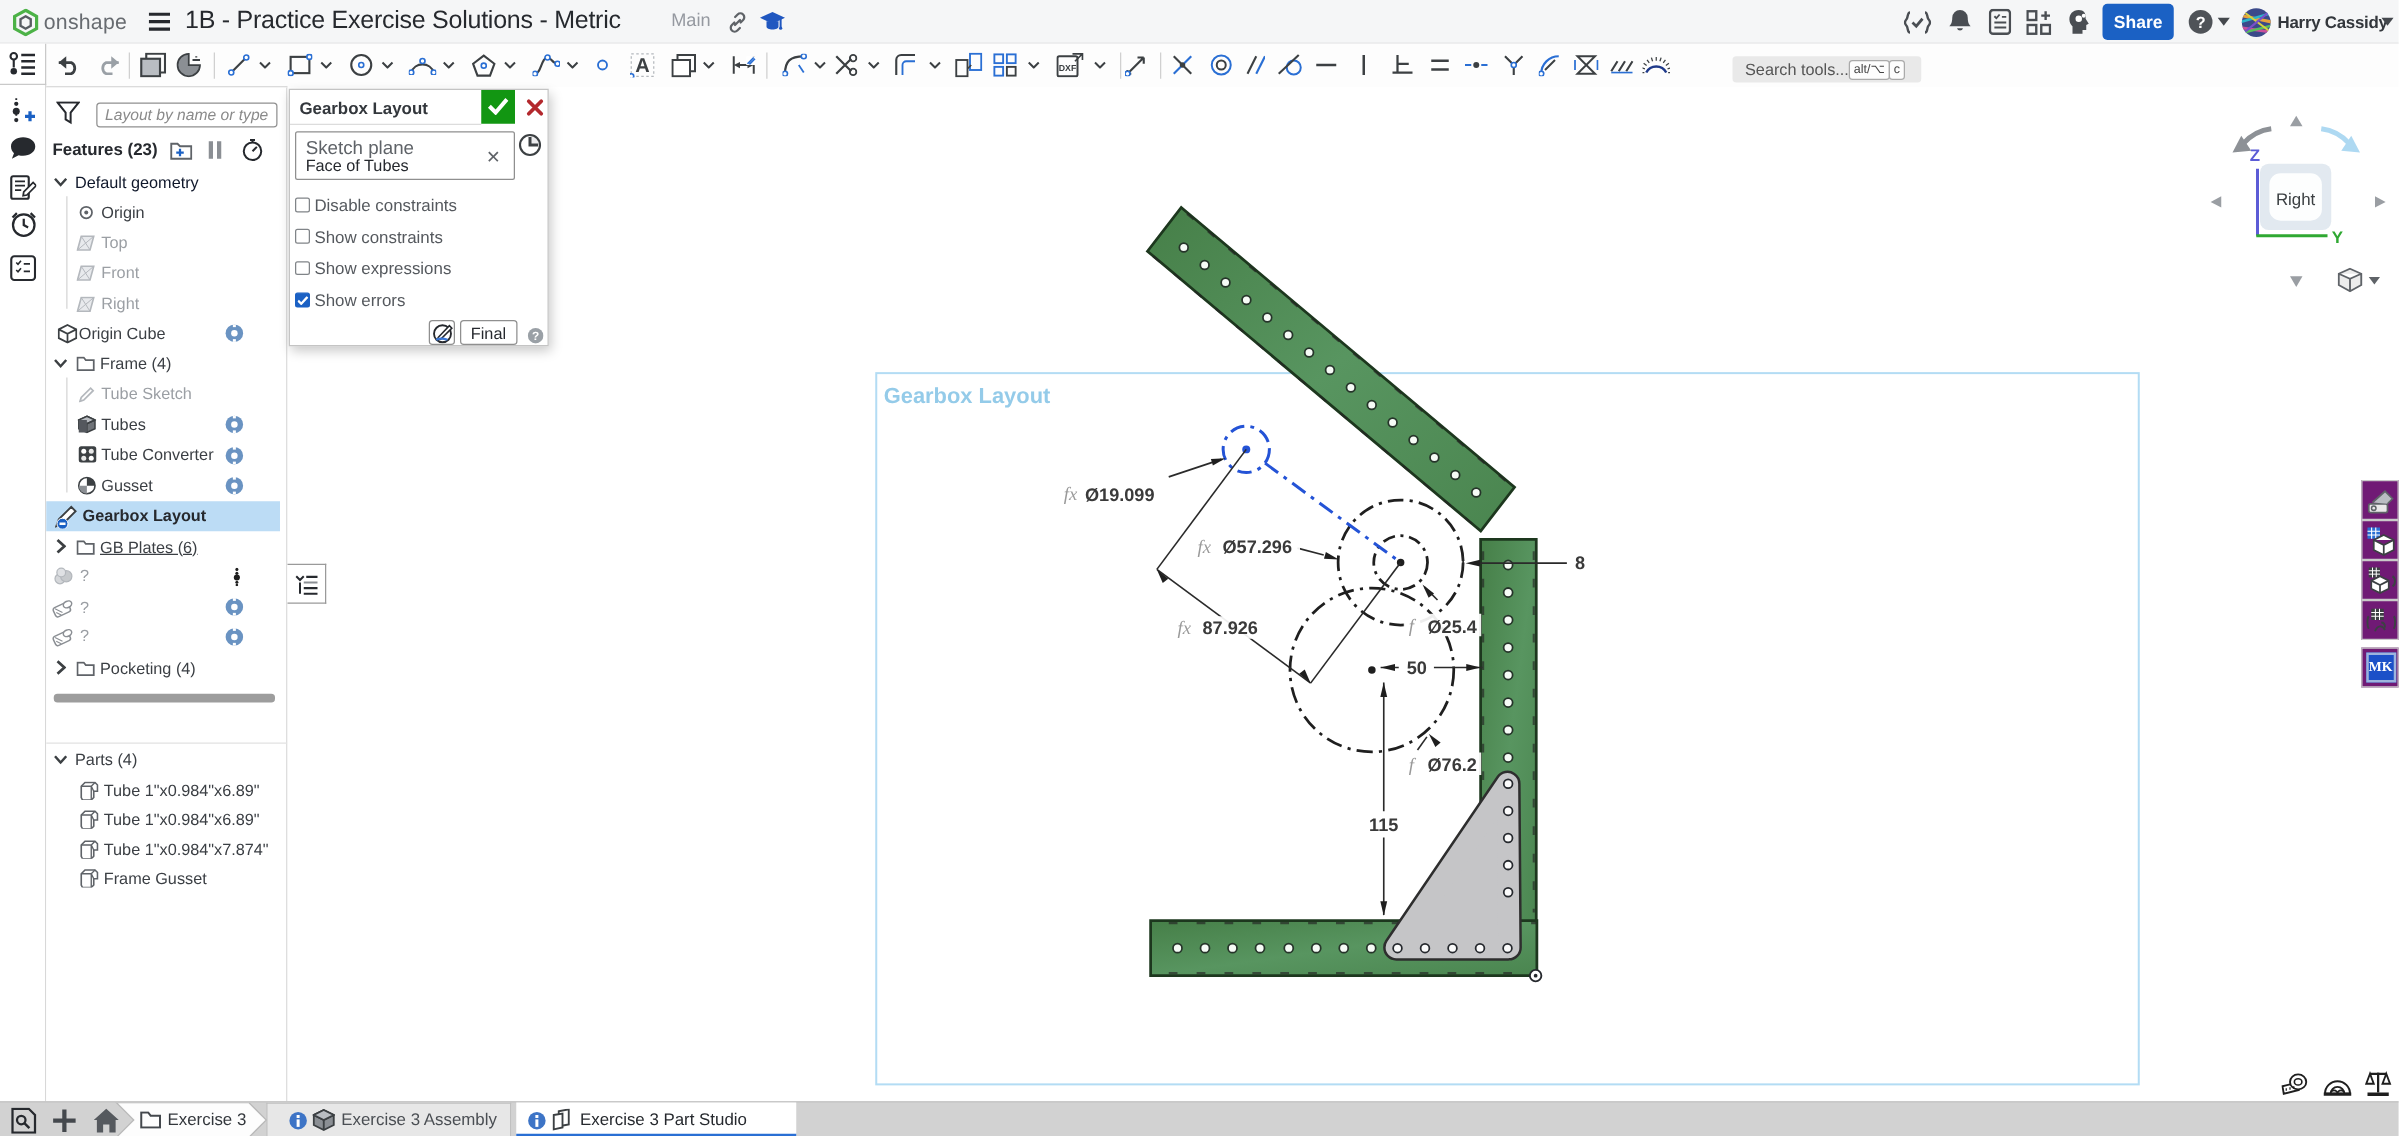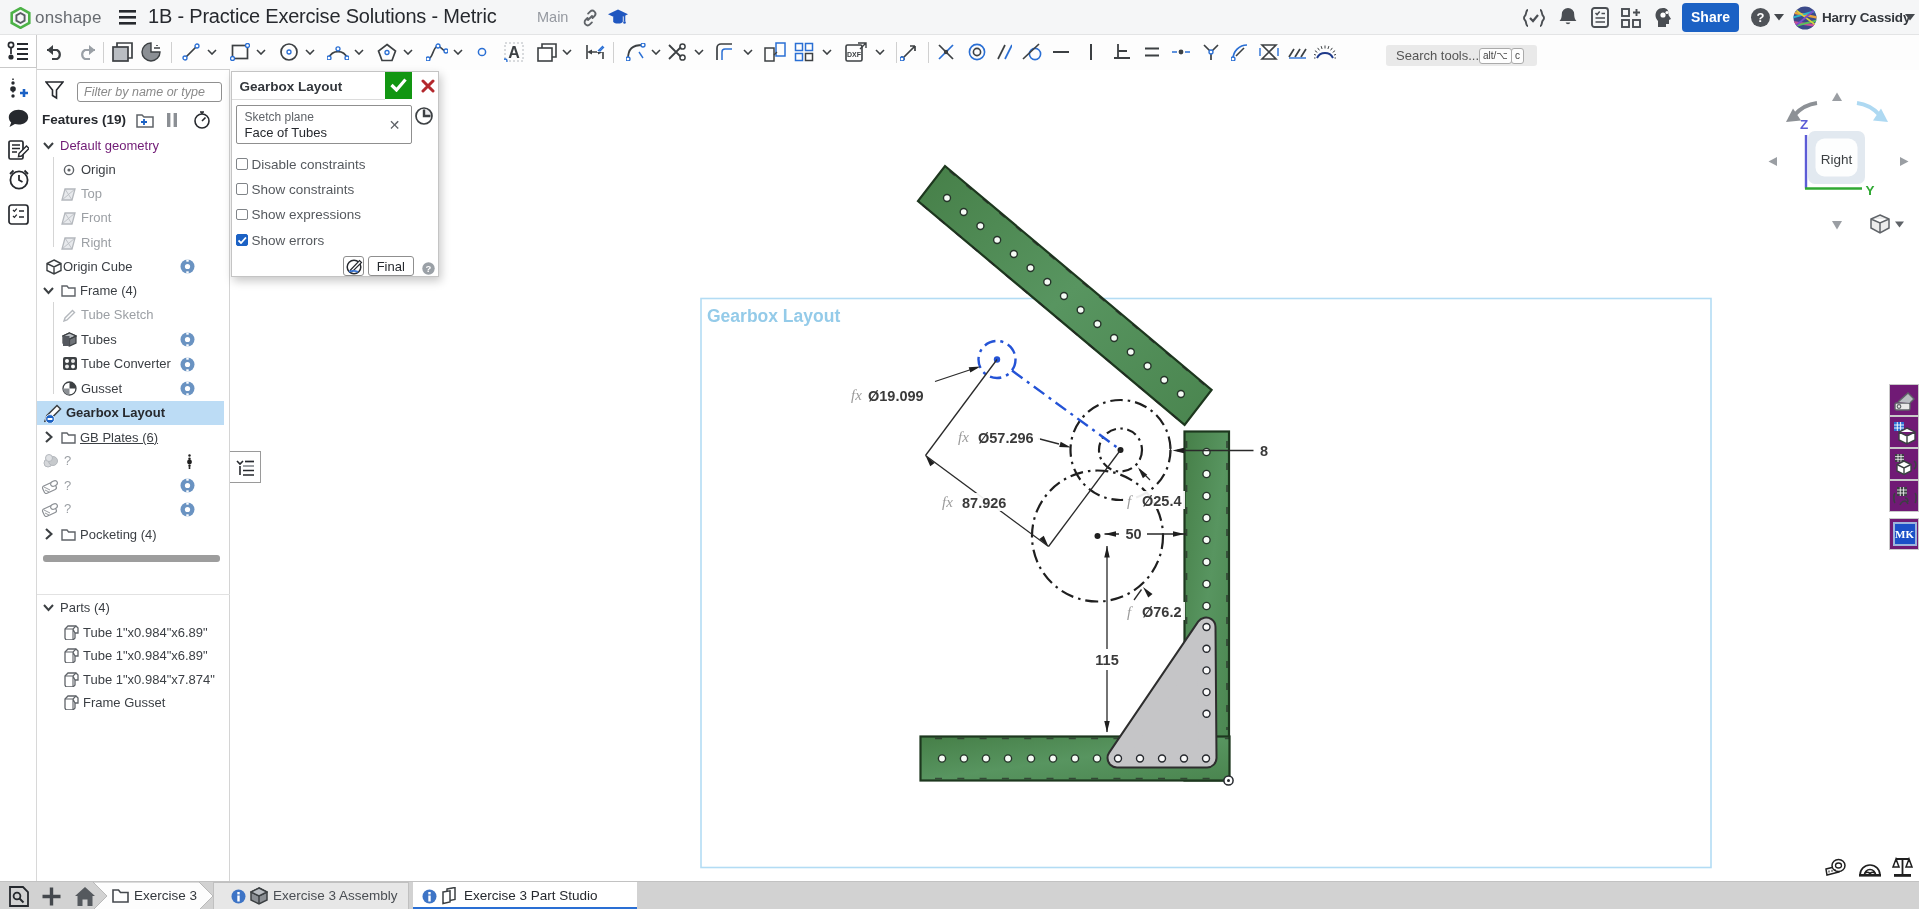--- a/index.html
+++ b/index.html
@@ -41,21 +41,21 @@
   
   #canvas { position:absolute; left:230px; top:70px; width:1689px; height:811px; background:#fff; }
   
   #dialog { position:absolute; left:230.5px; top:71px; width:208px; height:206px; background:#fff;
     border:1px solid #c4c4c4; box-shadow:2px 4px 9px rgba(0,0,0,0.22); }
   #dlgtitle { position:absolute; left:8px; top:7px; font-size:13.5px; font-weight:bold; color:#33373c; }
   #dlghead { position:absolute; left:0; top:26.5px; width:153px; height:1px; background:#dcdcdc; }
   #okbtn { position:absolute; left:153.5px; top:0px; width:27px; height:26.5px; background:#129612; }
   #xbtn { position:absolute; left:186px; top:4px; width:20px; height:20px; color:#b9252b; font-size:19px; font-weight:bold; text-align:center; line-height:20px;}
   #planebox { position:absolute; left:4px; top:33px; width:176px; height:39px; border:1px solid #8f8f8f; border-radius:2px; }
-  #planebox .lab { position:absolute; left:8px; top:4px; font-size:12px; color:#5f6368; }
+  #planebox .lab { position:absolute; left:8px; top:4px; font-size:15px; color:#5f6368; }
   #planebox .val { position:absolute; left:8px; top:19px; font-size:13px; color:#26292e; }
   #planebox .x { position:absolute; right:10px; top:11px; font-size:14px; color:#5f6368; }
   .cb { position:absolute; left:4.5px; width:11.5px; height:11.5px; border:1.4px solid #808488; border-radius:2px; background:#fff; }
   .cblab { position:absolute; left:20px; font-size:13.5px; color:#55595e; }
   #finalbtn { position:absolute; left:136.5px; top:183.5px; width:45.5px; height:20.5px; border:1px solid #8f8f8f; border-radius:3px;
      font-size:13px; color:#26292e; text-align:center; line-height:19px; }
   #skbtn { position:absolute; left:111px; top:183.5px; width:21.5px; height:20.5px; border:1px solid #8f8f8f; border-radius:3px; }
   
   #tabbar { position:absolute; left:0; top:881px; width:1919px; height:28px; background:#d2d2d2; border-top:1px solid #c2c2c2; }
   .tabtxt { position:absolute; top:6px; font-size:13.5px; }
@@ -398,43 +398,43 @@
       <path d="M5 6 l1.4 1.4 l2.4 -2.8 M5 12 l1.4 1.4 l2.4 -2.8" fill="none" stroke="#26292e" stroke-width="1.3"></path>
       <path d="M11 7 h5 M11 13 h5" stroke="#26292e" stroke-width="1.4"></path>
     </svg>
   </div>
 
   <div id="panel">
     <svg class="abs" style="left:8px;top:11px" width="19" height="19" viewBox="0 0 19 19">
       <path d="M1 1 H18 L11.5 9 V17 L7.5 14.5 V9 z" fill="none" stroke="#26292e" stroke-width="1.6"></path>
     </svg>
     <div id="filterbox">
-        <span>Filter by name or type</span>
+        <span>Layout by name or type</span>
       </div>
     <div class="trow" style="top:37.5px">
-        <span class="txt" style="left:5px;font-weight:bold;font-size:13.5px;color:#26292e">Features (19)</span>
+        <span class="txt" style="left:5px;font-weight:bold;font-size:13.5px;color:#26292e">Features (23)</span>
       <svg class="tico" style="left:99px;top:5px" width="18" height="15" viewBox="0 0 18 15">
           <path d="M1 2 h5 l2 2 h9 v10 h-16 z" fill="none" stroke="#5f6368" stroke-width="1.5"></path>
           <path d="M5 9 h6 M8 6 v6" stroke="#1b61c4" stroke-width="1.8"></path>
         </svg>
       <svg class="tico" style="left:129px;top:4px" width="12" height="16" viewBox="0 0 12 16">
           <rect x="1" y="1" width="3.4" height="14" fill="#8b8f94"></rect>
           <rect x="7.6" y="1" width="3.4" height="14" fill="#8b8f94"></rect>
         </svg>
       <svg class="tico" style="left:156px;top:3px" width="18" height="18" viewBox="0 0 18 18">
           <circle cx="9" cy="10" r="7" fill="none" stroke="#26292e" stroke-width="1.6"></circle>
           <path d="M9 10 L12.5 6.5 M7 1 h4 M9 1 v2" stroke="#26292e" stroke-width="1.6"></path>
         </svg>
     </div>
     <div id="tree">
         <div class="trow" style="top: 63.5px;">
           <svg class="tico" style="left:6px;top:7px" width="11" height="9" viewBox="0 0 11 9">
             <path d="M1 2 L5.5 7 L10 2" fill="none" stroke="#3c4043" stroke-width="2"></path>
           </svg>
-          <span class="txt" style="left:23px;color:#701a75;">Default geometry</span>
+          <span class="txt" style="left:23px;color:#0f172a;">Default geometry</span>
         </div>
         <div class="trow" style="top: 87.5px;">
           <svg class="tico" style="left:26px;top:6px" width="12" height="12" viewBox="0 0 12 12">
             <circle cx="6" cy="6" r="4.6" fill="none" stroke="#5f6368" stroke-width="1.4"></circle>
             <circle cx="6" cy="6" r="1.6" fill="#5f6368"></circle>
           </svg>
           <span class="txt" style="left:44px;color:#3b3f44;">Origin</span>
         </div>
         <div class="trow" style="top: 111.5px;">
           <svg class="tico" style="left:24px;top:6px" width="15" height="13" viewBox="0 0 15 13">

